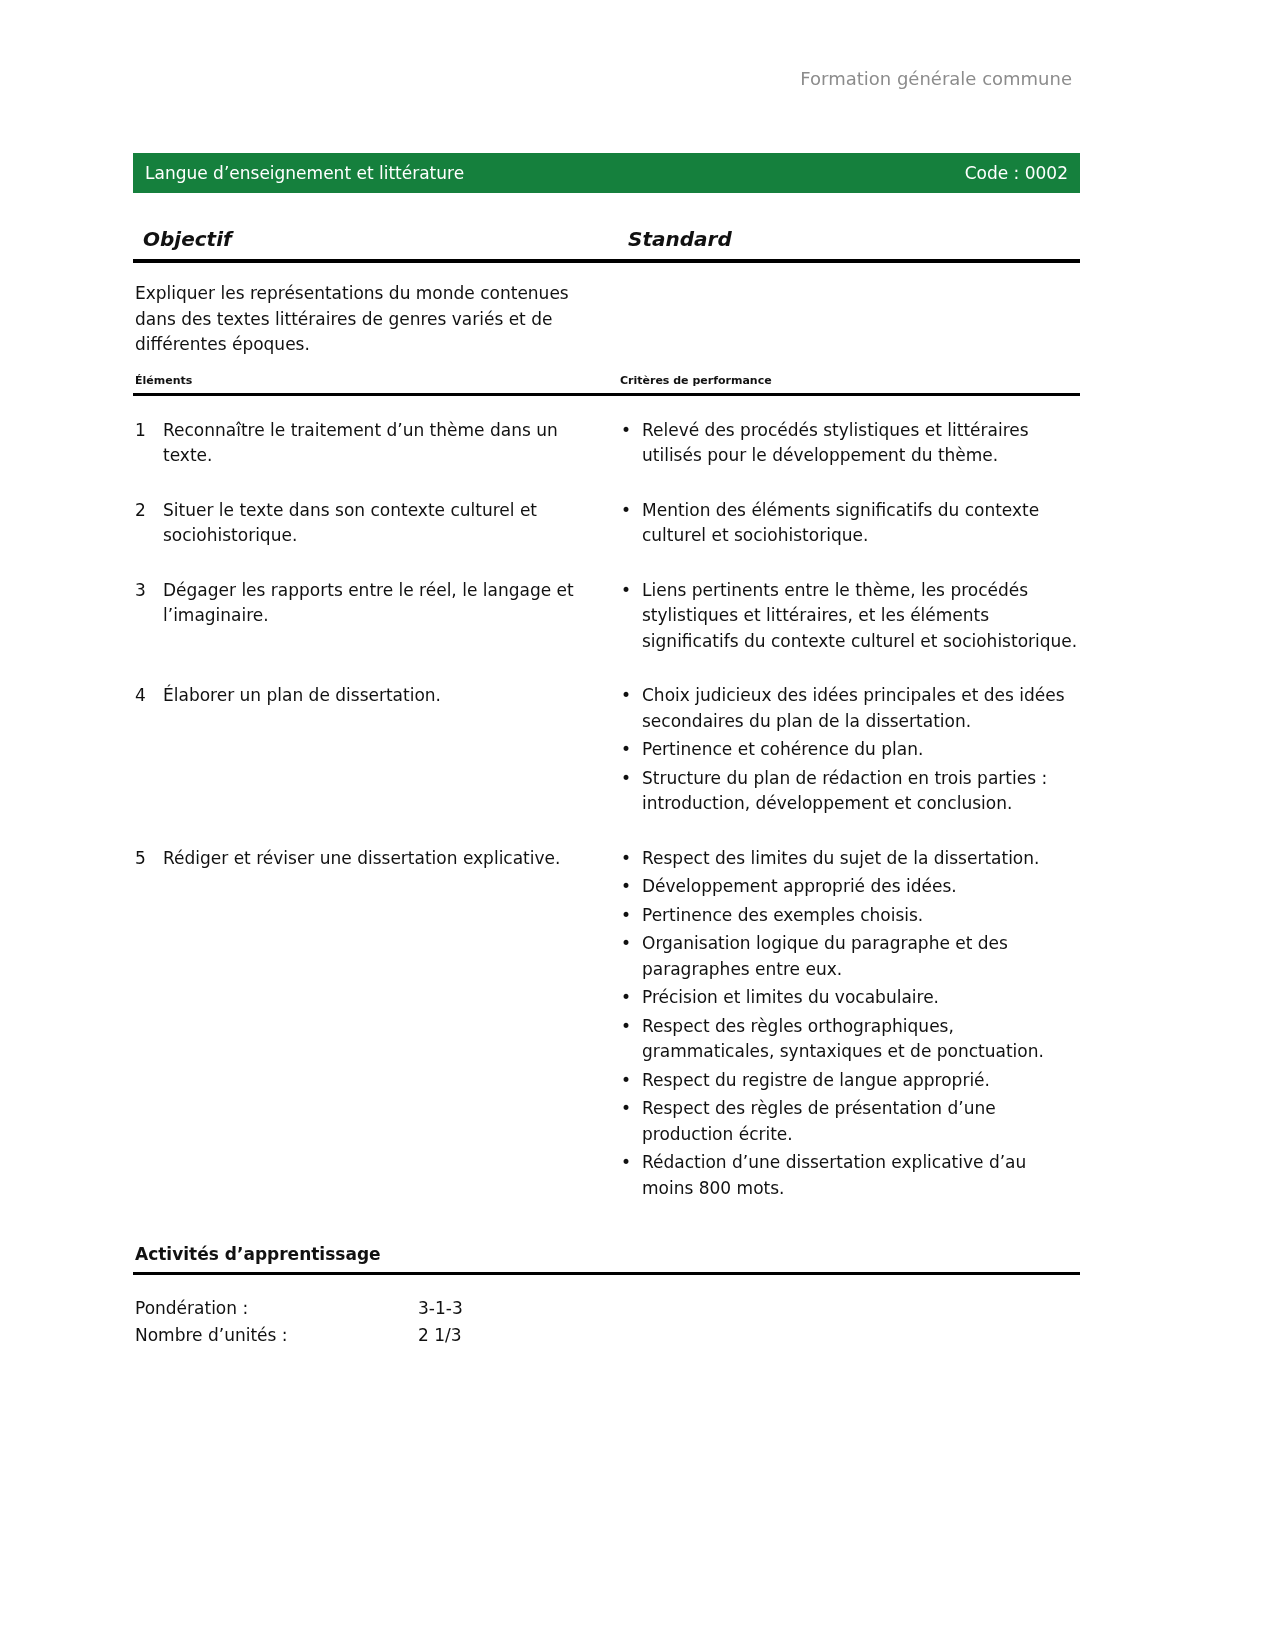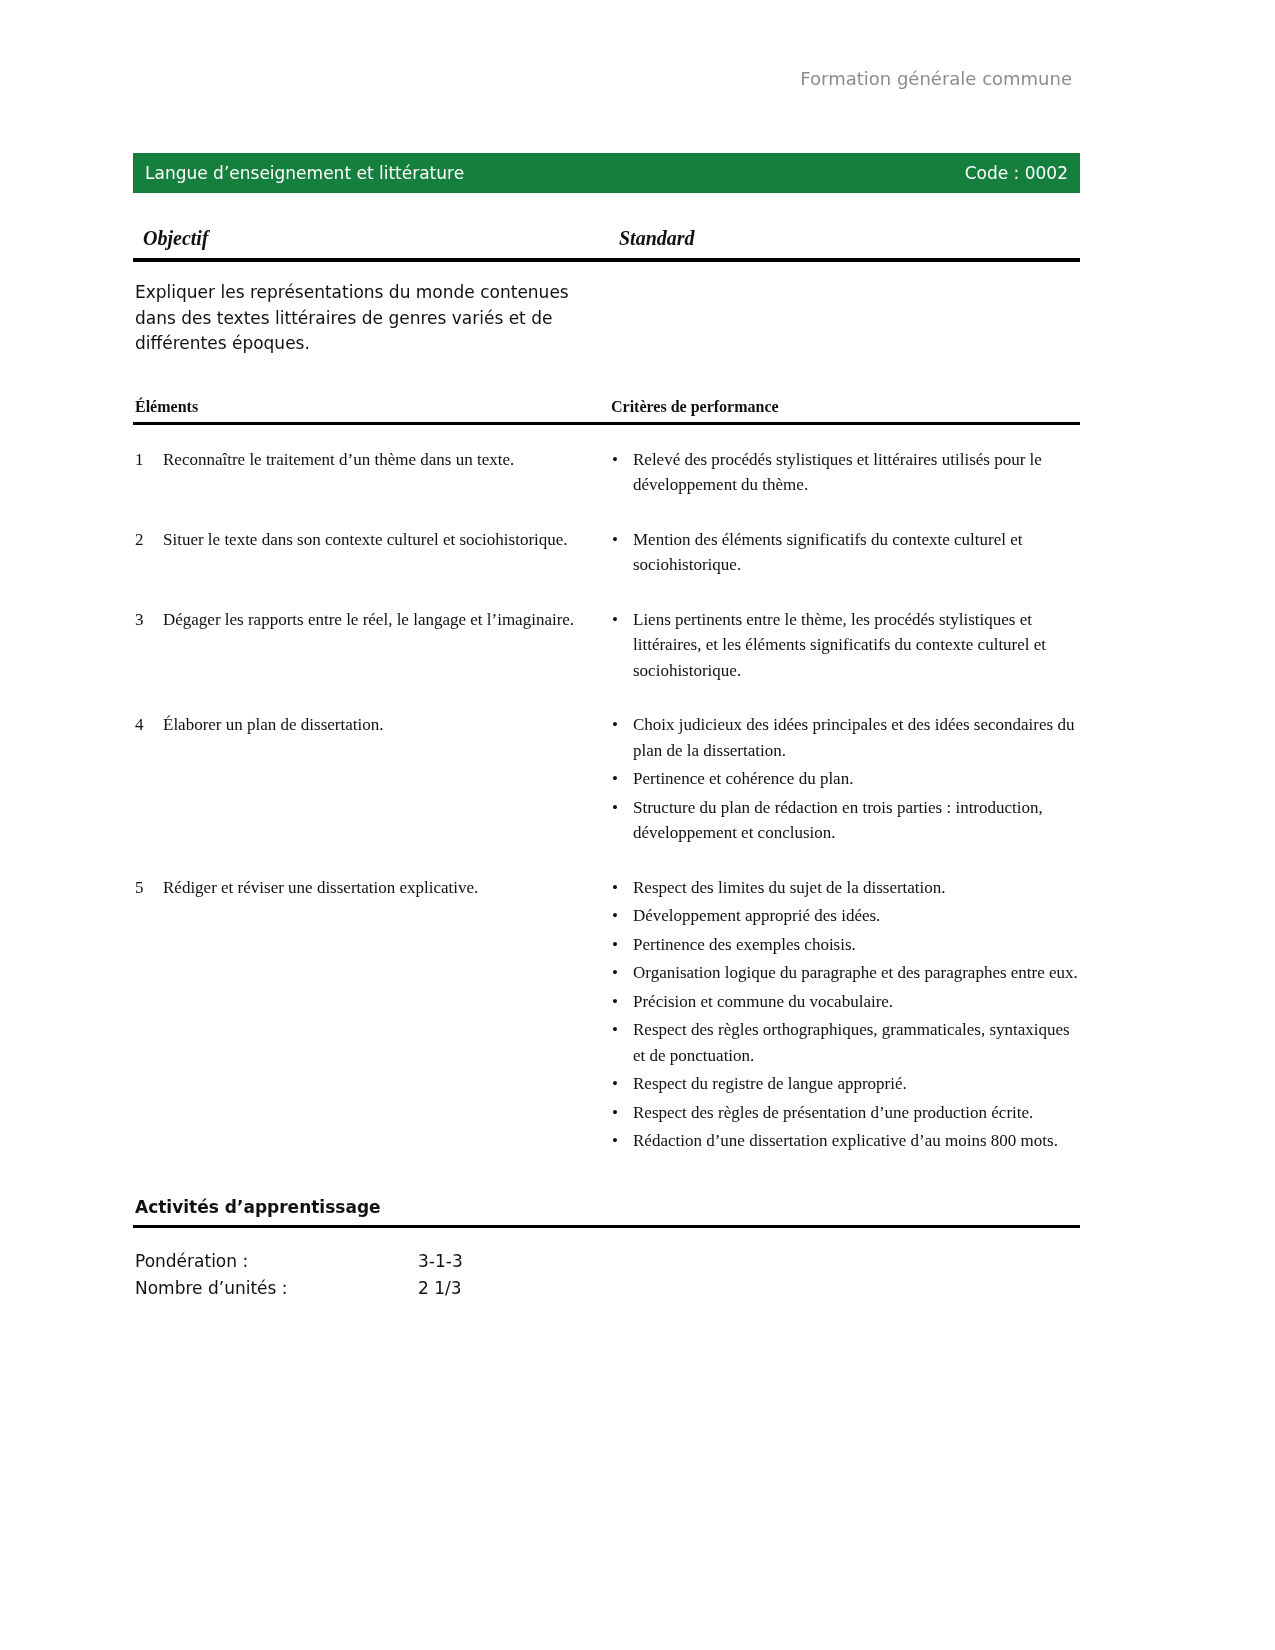--- a/index.html
+++ b/index.html
@@ -35,22 +35,21 @@
     color: #ffffff;
     display: flex;
     justify-content: space-between;
     align-items: center;
     padding: 0 12px;
     font-size: 17px;
   }
   .cols {
     display: grid;
     grid-template-columns: 475px 1fr;
-    column-gap: 1px;
-    font-family: Liberation Serif, serif;
+    column-gap: 10px;
   }
   .obj-std {
     margin-top: 34px;
     font-size: 20px;
     font-weight: bold;
     font-style: italic;
     padding-bottom: 8px;
     border-bottom: 4px solid #000000;
   }
   .obj-std .cell { padding-left: 10px; }
@@ -61,22 +60,22 @@
     padding-left: 2px;
   }
   .competence-text {
     margin-top: 18px;
     width: 480px;
     font-size: 17px;
     line-height: 1.5;
     padding-left: 2px;
   }
   .table-head {
-    margin-top: 41px;
-    font-size: 16px;
+    margin-top: 16px;
+    font-size: 11px;
     font-weight: bold;
     padding-bottom: 6px;
     border-bottom: 3px solid #000000;
   }
   .table-head .cell { padding-left: 2px; }
   .rows { margin-top: 22px; }
   .row { margin-bottom: 26px; }
   .element { display: flex; font-size: 17px; line-height: 1.5; }
   .element .num { width: 30px; flex: 0 0 30px; padding-left: 2px; }
   .element .etext { flex: 1; padding-right: 14px; }
@@ -198,21 +197,21 @@
       <div class="cols row">
         <div class="element">
           <span class="num">5</span>
           <span class="etext">Rédiger et réviser une dissertation explicative.</span>
         </div>
         <ul class="criteria">
           <li>Respect des limites du sujet de la dissertation.</li>
           <li>Développement approprié des idées.</li>
           <li>Pertinence des exemples choisis.</li>
           <li>Organisation logique du paragraphe et des paragraphes entre eux.</li>
-          <li>Précision et commune du vocabulaire.</li>
+          <li>Précision et limites du vocabulaire.</li>
           <li>Respect des règles orthographiques, grammaticales, syntaxiques et de ponctuation.</li>
           <li>Respect du registre de langue approprié.</li>
           <li>Respect des règles de présentation d’une production écrite.</li>
           <li>Rédaction d’une dissertation explicative d’au moins 800 mots.</li>
         </ul>
       </div>
 
     </div>
 
     <div class="activities-heading">Activités d’apprentissage</div>

